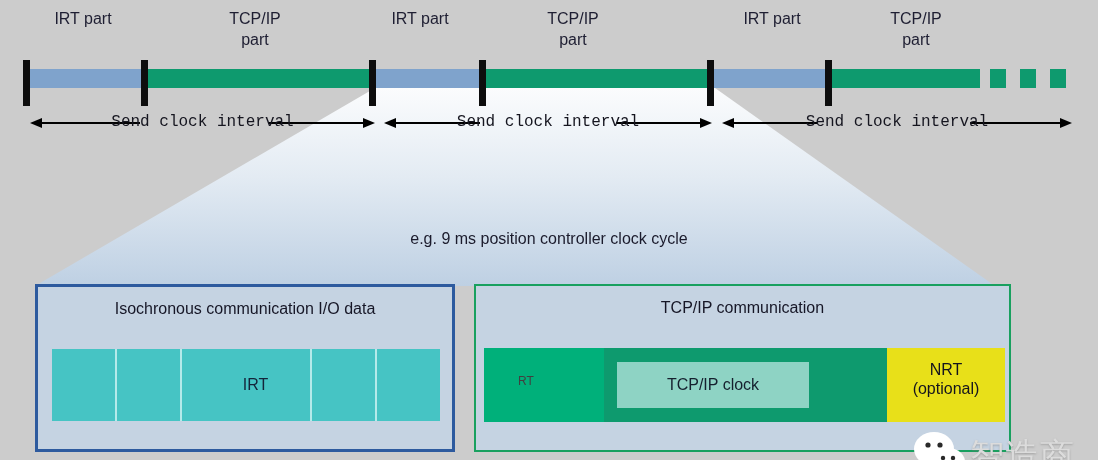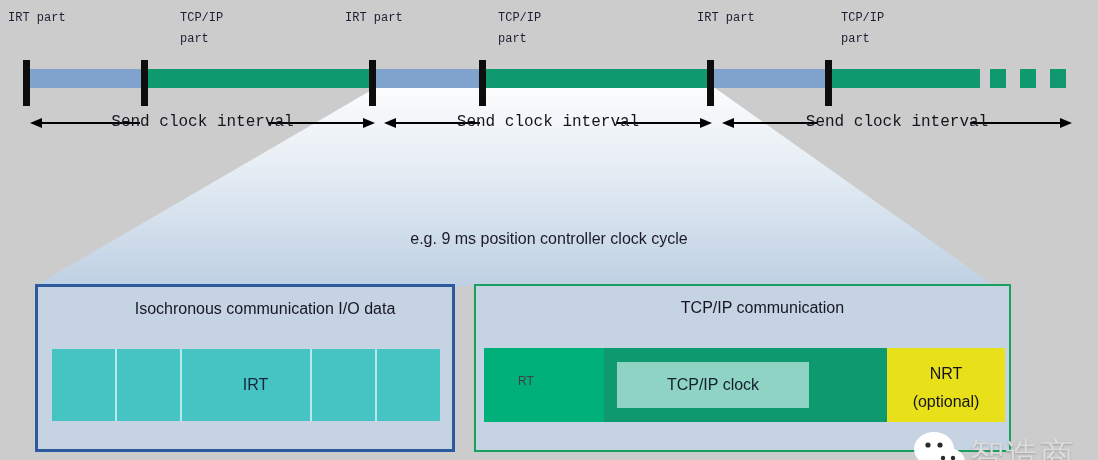--- a/index.html
+++ b/index.html
@@ -13,24 +13,23 @@
   }
   #stage{position:absolute;left:0;top:0;width:1098px;height:460px;}
 
   
   .funnel{position:absolute;left:0;top:88px;width:1098px;height:198px;}
 
   
   .cycle-labels{position:absolute;left:0;top:8px;width:1098px;height:52px;}
   .cyc-label{
     position:absolute;top:0;
-    font-size:12px;line-height:21px;
-    text-align:left;color:#1e1e32;
+    font-size:16px;line-height:21px;
+    text-align:center;color:#1e1e32;
     white-space:pre-line;
-    font-family:Liberation Mono, monospace;
   }
 
   
   .timeline{position:absolute;left:0;top:60px;width:1098px;height:46px;}
   .seg{position:absolute;top:9px;height:19px;}
   .seg.irt{background:#7fa3cc;}
   .seg.tcp{background:#0e9a6e;}
   .dashsq{position:absolute;top:9px;height:19px;width:16px;background:#0e9a6e;}
   .tick{position:absolute;top:0px;width:7px;height:46px;background:#0d0d0d;}
 
@@ -49,21 +48,21 @@
     text-align:center;font-size:16px;color:#1b1b2c;
   }
 
   
   .bottom{position:absolute;left:0;top:284px;width:1098px;height:176px;}
 
   .panel{position:absolute;top:0;height:168px;box-sizing:border-box;
          background:#c5d3e2;}
   .panel-title{
     position:absolute;left:0;top:13px;width:100%;
-    text-align:center;font-size:16px;color:#161626;margin-left:20px;
+    text-align:center;font-size:16px;color:#161626;
   }
   .panel.iso{left:35px;width:420px;border:3px solid #2d5a9e;}
   .panel.tcpcom{left:474px;width:537px;border:2px solid #19a05f;}
 
   
   .iso-bar{position:absolute;left:14px;top:62px;height:72px;width:388px;display:flex;}
   .iso-cell{background:#46c4c4;height:100%;position:relative;
             display:flex;align-items:center;justify-content:center;
             font-size:16px;color:#14243a;
             border-right:2px solid #b4eaea;box-sizing:border-box;}
@@ -75,21 +74,21 @@
   .tcp-rest{position:absolute;top:0;height:100%;background:#0e9a6e;}
   .tcp-nrt{position:absolute;top:0;height:100%;background:#e8e019;}
   .rt-label{position:absolute;left:34px;top:26px;font-size:12px;color:#404040;}
   .tcp-data{
     position:absolute;top:14px;height:46px;
     background:#8ed3c4;display:flex;align-items:center;justify-content:center;
     font-size:16px;color:#15202e;
   }
   .nrt-label{
     position:absolute;top:12px;width:100%;text-align:center;
-    font-size:16px;line-height:28px;color:#14141e;white-space:pre-line;
+    font-size:16px;line-height:19px;color:#14141e;white-space:pre-line;
   }
 
   
   .watermark{position:absolute;left:908px;top:383px;width:180px;height:66px;margin-top:44px;}
   .wm-text{position:absolute;left:62px;top:6px;font-size:34px;
            color:#dcdcdc;font-family:"DejaVu Sans", sans-serif;
            text-shadow:0 1px 2px rgba(120,120,120,.55);letter-spacing:1px;}
 </style>
 </head>
 <body>

